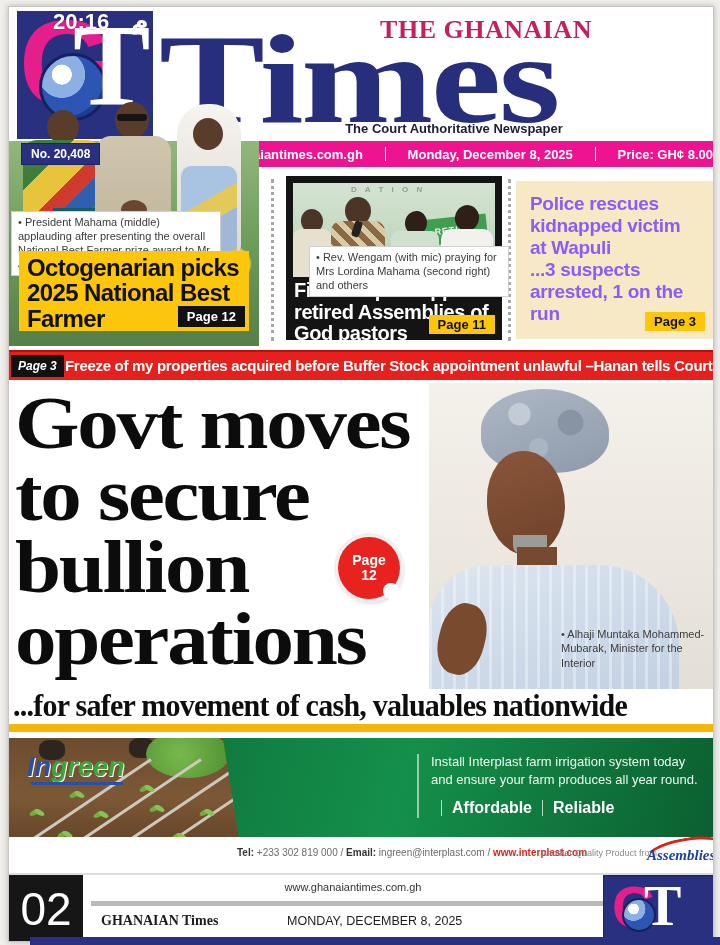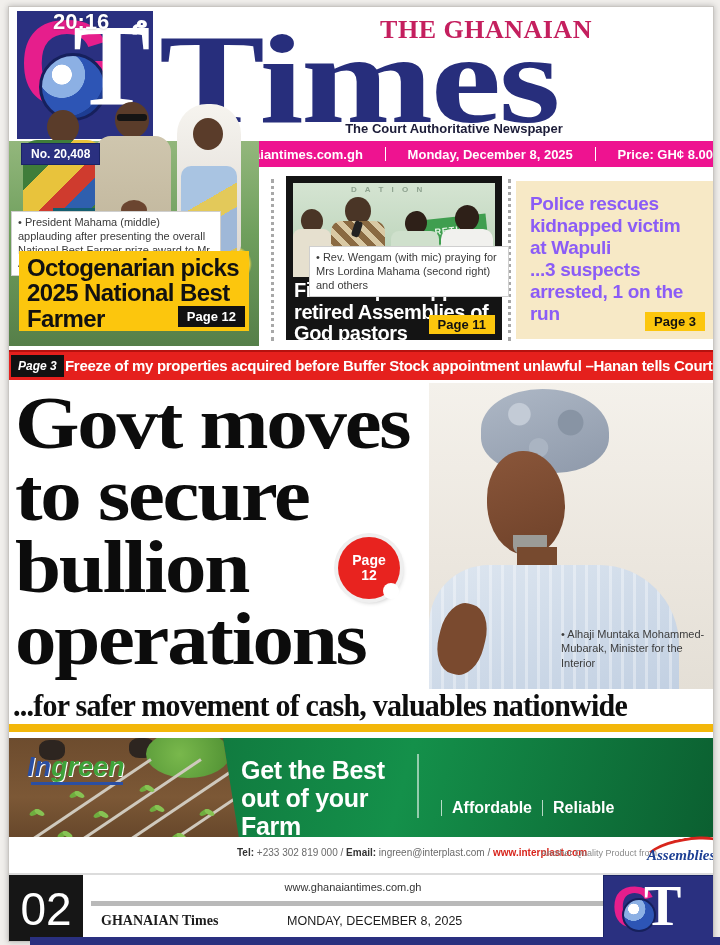--- a/index.html
+++ b/index.html
@@ -271,22 +271,25 @@
         <span class="abs sprout" style="left:162px;top:94px;"></span>
         <span class="abs sprout" style="left:190px;top:70px;"></span>
         <span class="abs sprout" style="left:60px;top:52px;"></span>
         <span class="abs sprout" style="left:130px;top:46px;"></span>
         <span class="abs sprout" style="left:30px;top:112px;"></span>
         <div class="abs ingreen">
           <span class="in">In</span><span class="green">green</span>
         </div>
         <div class="abs ingreen-bar"></div>
       </div>
-      <div class="abs ad-headline">Get the Best out of your Farm</div>
       <div class="abs ad-divider"></div>
+      <div class="abs ad-body">
+        <span>Install Interplast farm irrigation system today</span><br>
+        <span>and ensure your farm produces all year round.</span>
+      </div>
       <div class="abs ad-features">
         <span class="fsep"></span>
         <span>Affordable</span>
         <span class="fsep"></span>
         <span>Reliable</span>
       </div>
       <div class="abs ad-strip">
         <div class="abs ad-contact">
           <b>Tel:</b><span> +233 302 819 000 / </span><b>Email:</b><span> ingreen@interplast.com / </span><span class="ad-web">www.interplast.com</span>
         </div>

